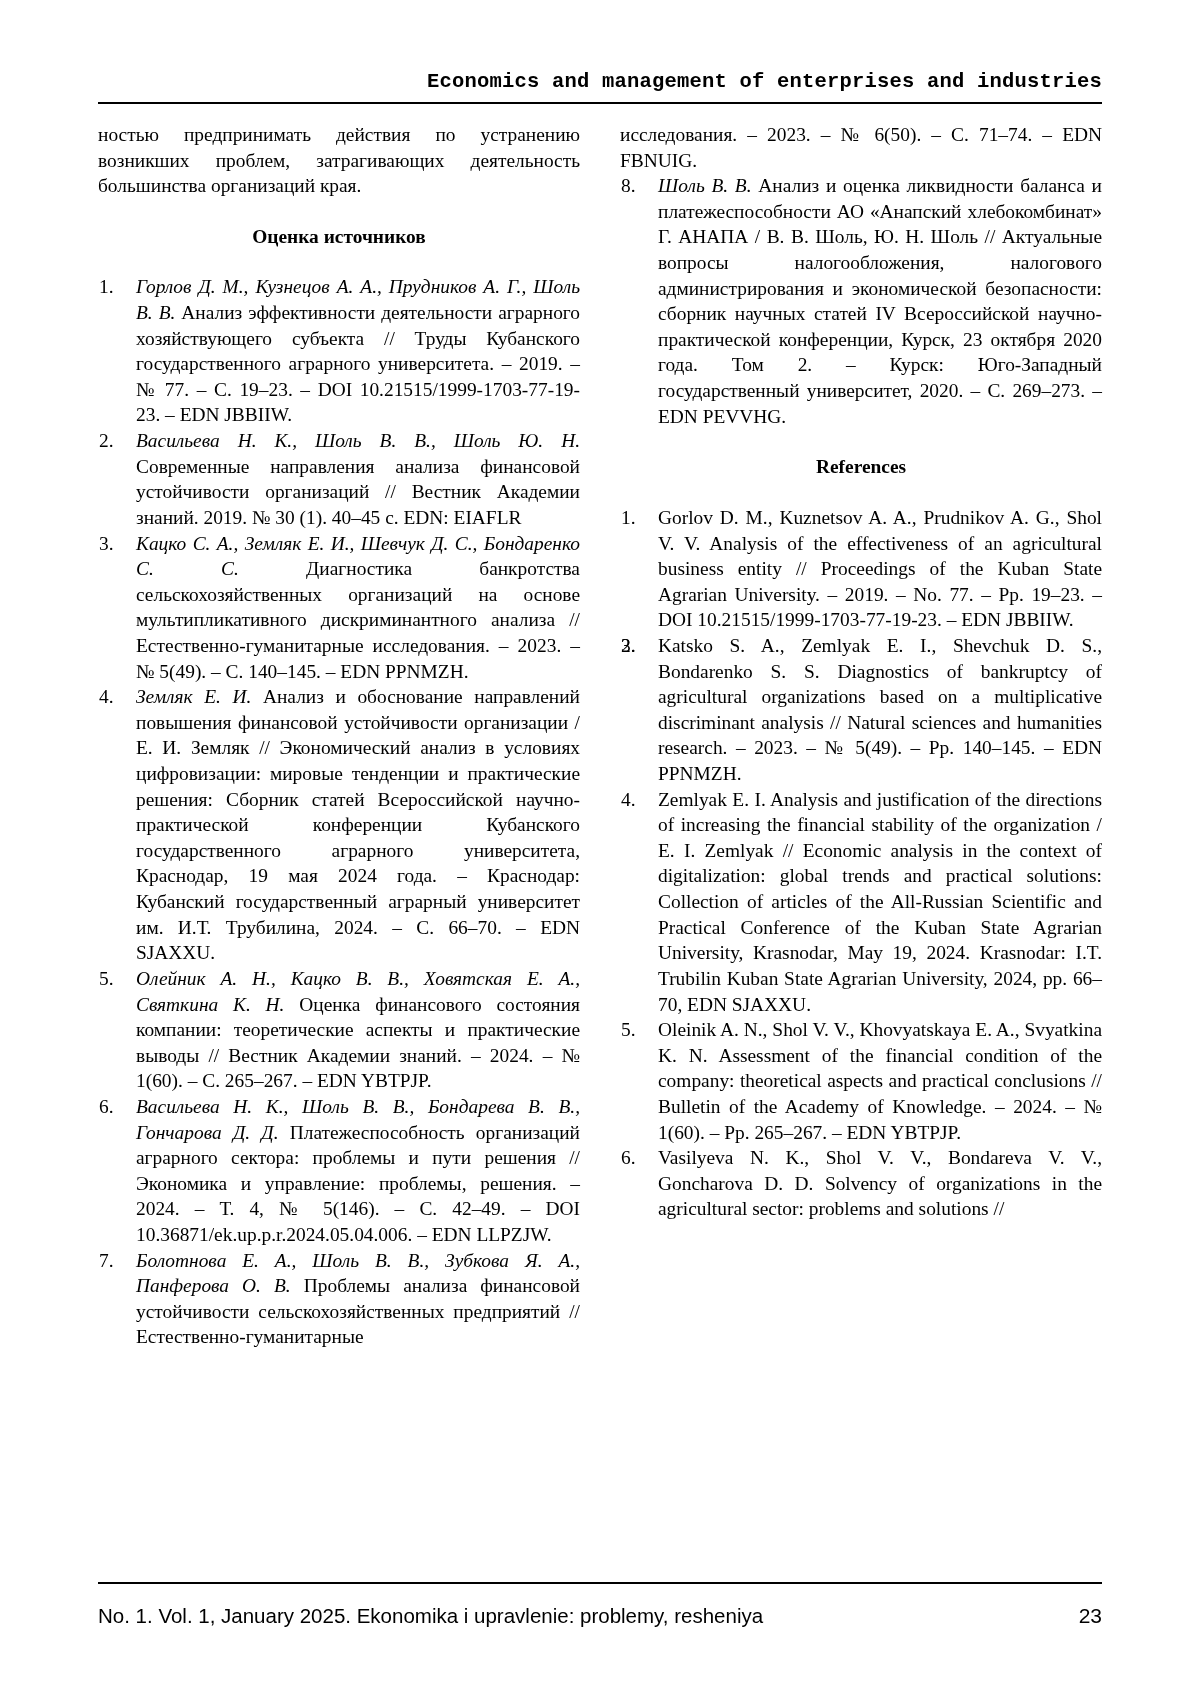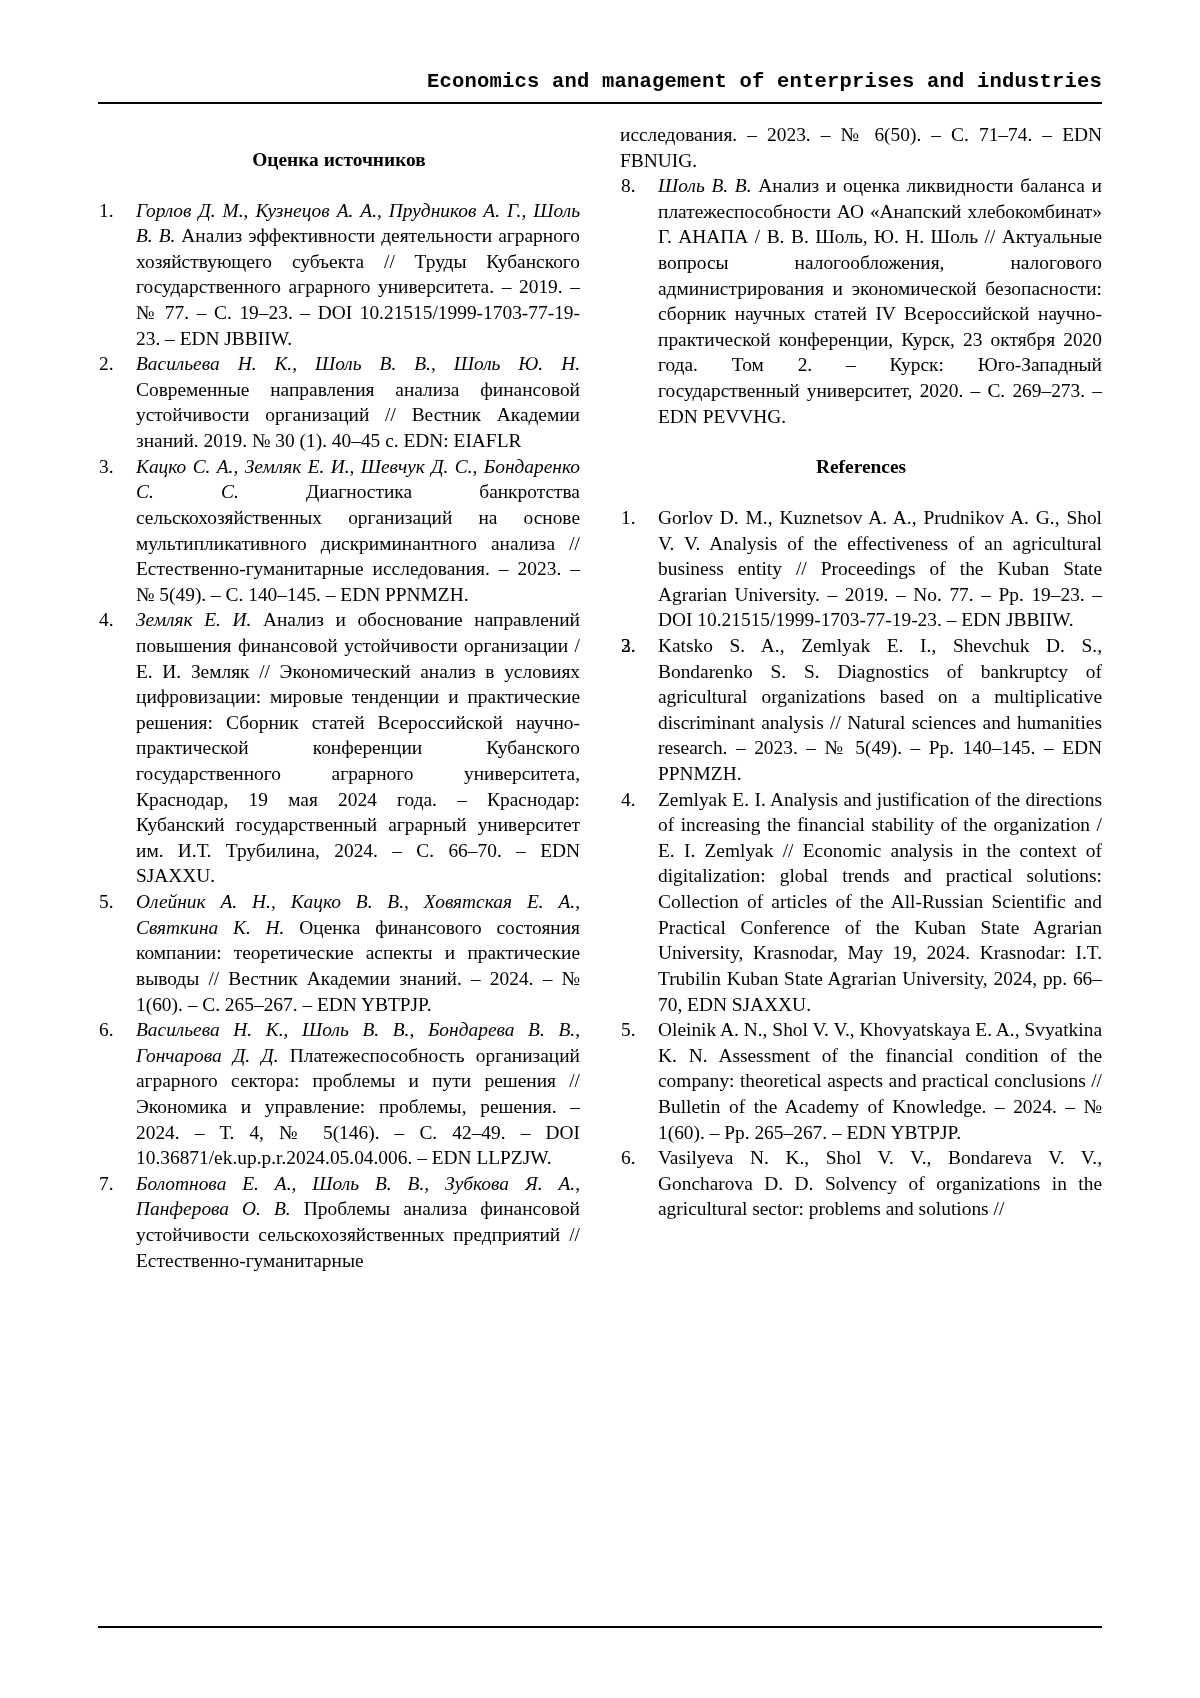--- a/index.html
+++ b/index.html
@@ -86,20 +86,21 @@
 <div class="page">
 
   <div class="header">
     <div class="header-title">Economics and management of enterprises and industries</div>
     <div class="header-rule"></div>
   </div>
 
   <div class="columns">
 
     <div class="col">
+      <p class="para">ностью предпринимать действия по устранению возникших проблем, затрагивающих деятельность большинства организаций края.</p>
 
       <h2 class="section-heading">Оценка источников</h2>
 
       <ol class="ref-list">
         <li class="ref-item">
           <span class="num">1.</span><span class="authors">Горлов Д. М., Кузнецов А. А., Прудников А. Г., Шоль В. В.</span> <span>Анализ эффективности деятельности аграрного хозяйствующего субъекта // Труды Кубанского государственного аграрного университета. – 2019. – № 77. – С. 19–23. – DOI 10.21515/1999-1703-77-19-23. – EDN JBBIIW.</span>
         </li>
         <li class="ref-item">
           <span class="num">2.</span><span class="authors">Васильева Н. К., Шоль В. В., Шоль Ю. Н.</span> <span>Современные направления анализа финансовой устойчивости организаций // Вестник Академии знаний. 2019. № 30 (1). 40–45 с. EDN: EIAFLR</span>
         </li>
@@ -151,15 +152,19 @@
         <li class="ref-item">
           <span class="num">6.</span><span>Vasilyeva N. K., Shol V. V., Bondareva V. V., Goncharova D. D. Solvency of organizations in the agricultural sector: problems and solutions //</span>
         </li>
       </ol>
     </div>
 
   </div>
 
   <div class="footer">
     <div class="footer-rule"></div>
+    <div class="footer-line">
+      <span>No. 1. Vol. 1, January 2025. Ekonomika i upravlenie: problemy, resheniya</span>
+      <span class="page-number">23</span>
+    </div>
   </div>
 
 </div>
 
 </body></html>

